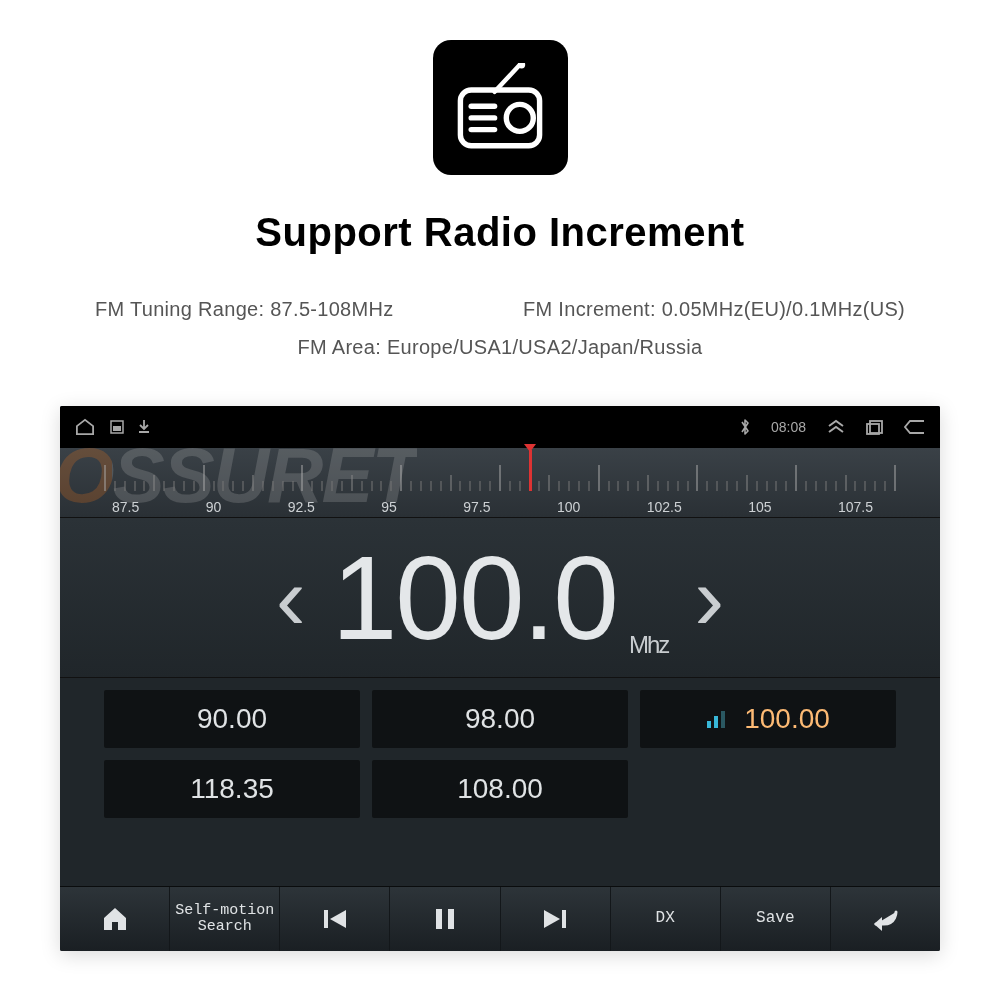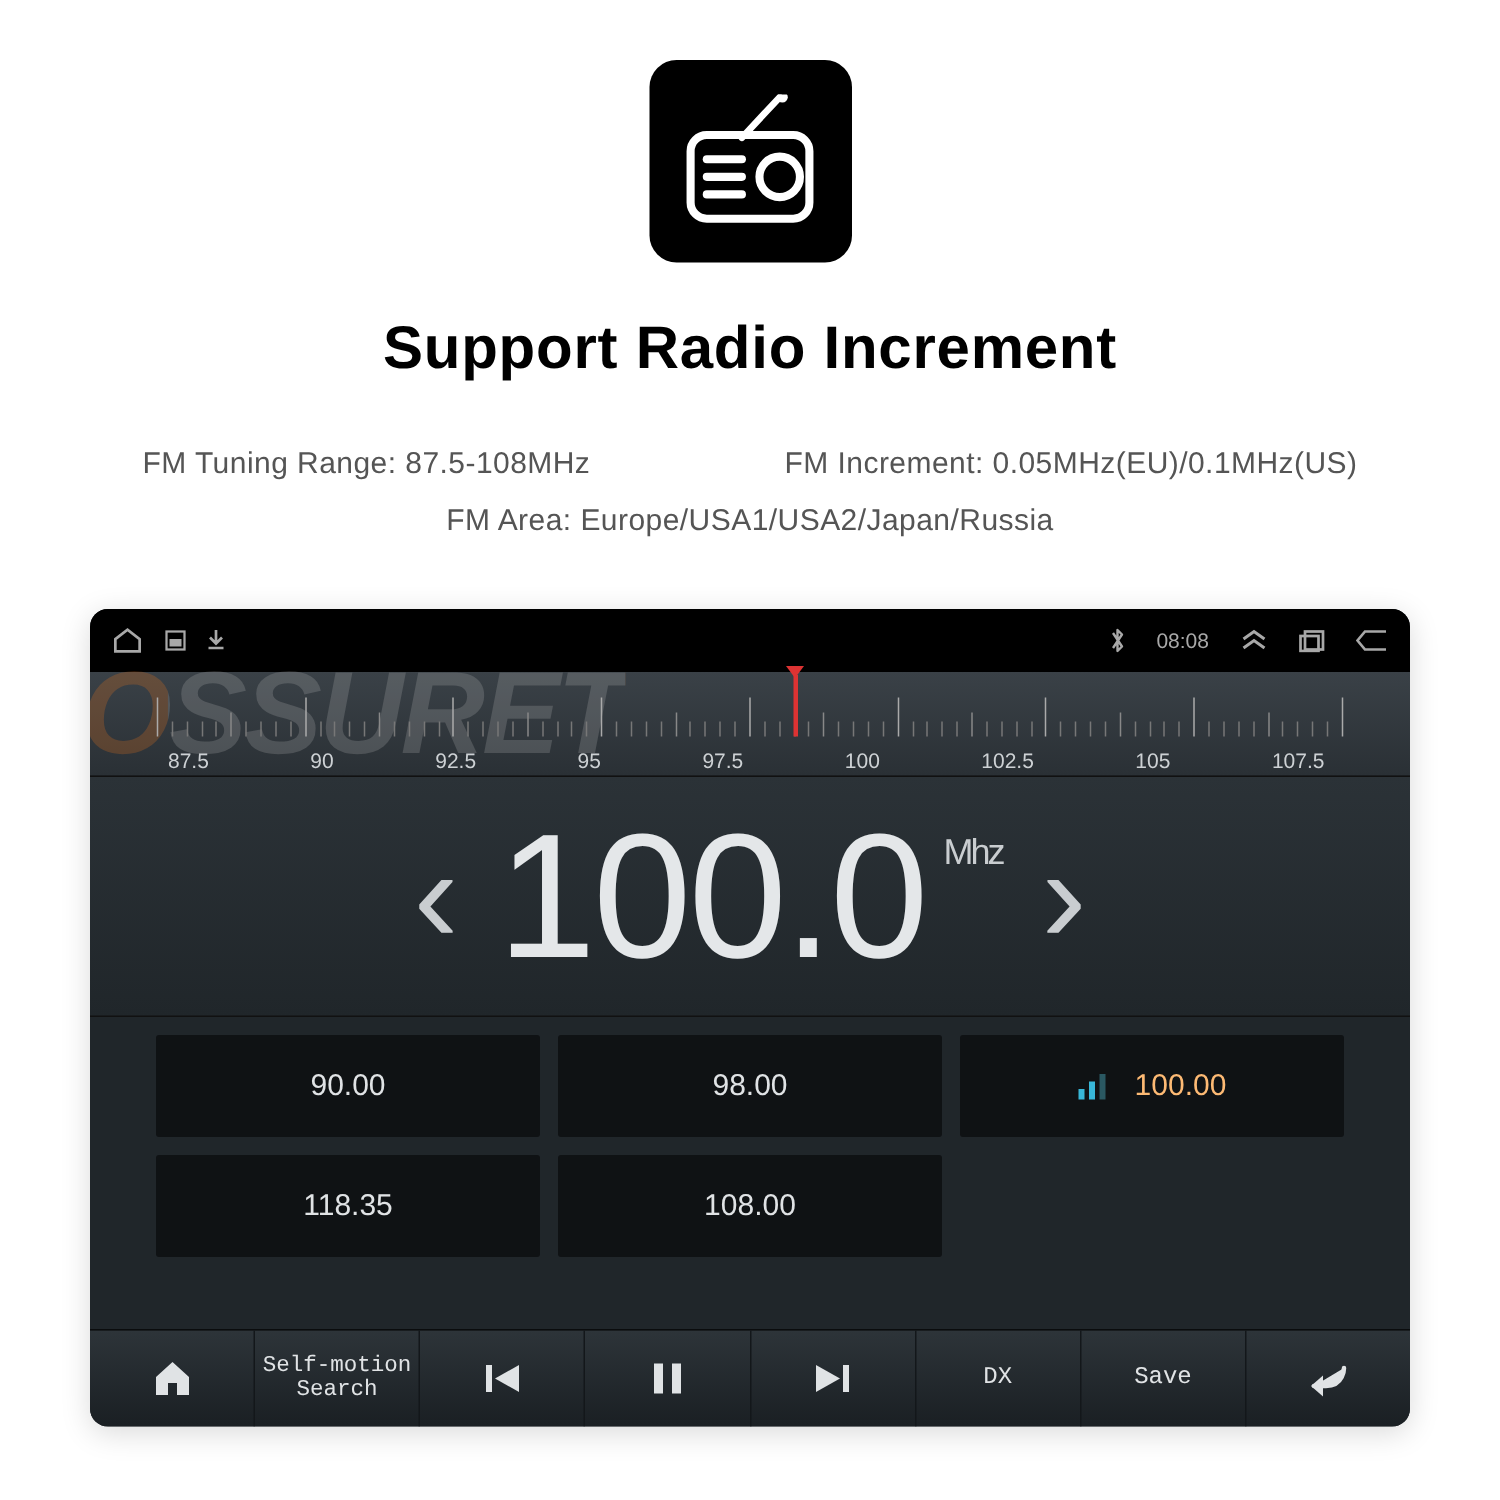--- a/index.html
+++ b/index.html
@@ -42,21 +42,21 @@
     text-align: center;
     line-height: 1.9;
     letter-spacing: 0.3px;
     width: 880px;
   }
   .specs-row { display: flex; justify-content: space-between; padding: 0 35px; }
   .device {
     margin-top: 40px;
     width: 880px;
     height: 545px;
-    border-radius: 12px;
+    border-radius: 2px;
     overflow: hidden;
     box-shadow: 0 4px 20px rgba(0,0,0,0.15);
     background: #20262a;
     display: flex;
     flex-direction: column;
   }
   
   .statusbar {
     height: 42px;
     background: #000;
@@ -94,21 +94,21 @@
     bottom: 0;
     width: 1px;
     background: #aaa;
     transform: translateX(-50%);
   }
   .tick-major::before { height: 26px; }
   .tick-med::before { height: 16px; background:#888; }
   .tick-minor::before { height: 10px; background:#777; }
   .ruler-labels {
     position: absolute;
-    left: 0; right: 5px; bottom: 2px;
+    left: 0; right: 15px; bottom: 2px;
     display: flex;
     justify-content: space-between;
     padding: 0 52px;
     color: #cdd1d4;
     font-size: 14px;
   }
   .ruler-needle {
     position: absolute;
     top: 2px;
     bottom: 26px;
@@ -153,48 +153,48 @@
     border-bottom: 1px solid #111;
   }
   .chev { color: #c9cdd0; font-size: 90px; font-weight: 100; line-height: 1; user-select: none; }
   .freq-num {
     color: #e4e7e9;
     font-size: 118px;
     font-weight: 300;
     line-height: 1;
     letter-spacing: -2px;
     display: flex;
-    align-items: flex-start;
+    align-items: flex-end;
   }
   .freq-unit {
     color: #c9cdd0;
     font-size: 24px;
     margin-left: 12px;
     margin-top: 18px;
     font-weight: 300;
   }
   
   .presets {
     flex: 1;
     display: flex;
     flex-direction: column;
     padding: 12px 8px 10px;
     gap: 12px;
     background: #20262a;
   }
   .preset-row { display: flex; gap: 12px; padding: 0 36px; }
   .preset {
     flex: 1;
-    height: 68px;
+    height: 58px;
     background: #0f1214;
     display: flex;
     align-items: center;
     justify-content: center;
     color: #e0e3e5;
-    font-size: 20px;
+    font-size: 28px;
     font-weight: 300;
     border-radius: 2px;
     gap: 18px;
   }
   .preset.active { color: #fdba74; }
   .preset.empty { visibility: hidden; }
   .preset .sigbars { width:20px; height:20px; }
   
   .bottombar {
     height: 65px;

